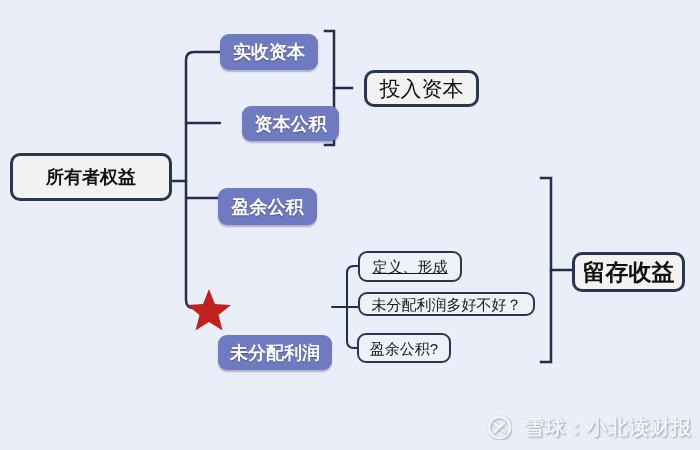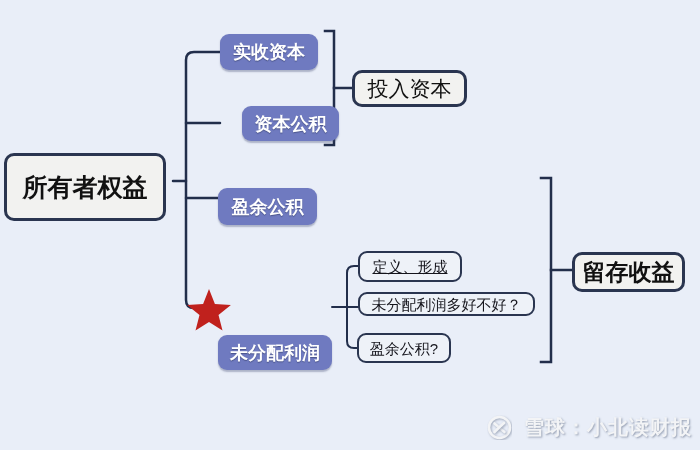--- a/index.html
+++ b/index.html
@@ -16,35 +16,35 @@
 
   .node{
     position:absolute;display:flex;align-items:center;justify-content:center;
     box-sizing:border-box;line-height:1;white-space:nowrap;z-index:2;
   }
   .node-plain{
     background:var(--plain,#f2f2f0);
     border:3px solid var(--border,#2a3550);
     border-radius:10px;color:#111;font-weight:bold;
   }
-  .node-invested{font-weight:normal;font-size:21px;}
+  .node-invested{font-weight:normal;font-size:21px;margin-left:12px;}
   .node-branch{
     background:var(--branch,#6f7ac0);
     border:none;border-radius:9px;color:var(--branchText,#ffffff);
     font-weight:bold;font-size:18px;
     text-shadow:0 1px 1px rgba(30,40,70,.45);
     box-shadow:0 1.5px 1.5px rgba(60,70,110,.35);
   }
   .node-sub{
     background:var(--sub,#eef2f8);
     border:2px solid var(--border,#2a3550);
     border-radius:9px;color:#15151c;font-size:15px;font-weight:normal;
   }
   
-  .n-root{left:4px;top:153px;width:162px;height:68px;font-size:25px;}
+  .n-root{left:10px;top:153px;width:162px;height:48px;font-size:18px;}
   .n-paid{left:220px;top:34px;width:98px;height:36px;}
   .n-capres{left:220px;top:106px;width:97px;height:35px;margin-left:22px;}
   .n-surplus{left:218px;top:188px;width:99px;height:37px;}
   .n-undist{left:218px;top:291px;width:114px;height:35px;margin-top:44px;}
   .n-invested{left:352px;top:70px;width:115px;height:37px;}
   .n-retained{left:572px;top:252px;width:113px;height:40px;font-size:23px;}
   .n-def{left:358px;top:251px;width:104px;height:31px;text-decoration:underline;}
   .n-more{left:358px;top:292px;width:177px;height:24px;}
   .n-how{left:357px;top:333px;width:94px;height:30px;}
 

